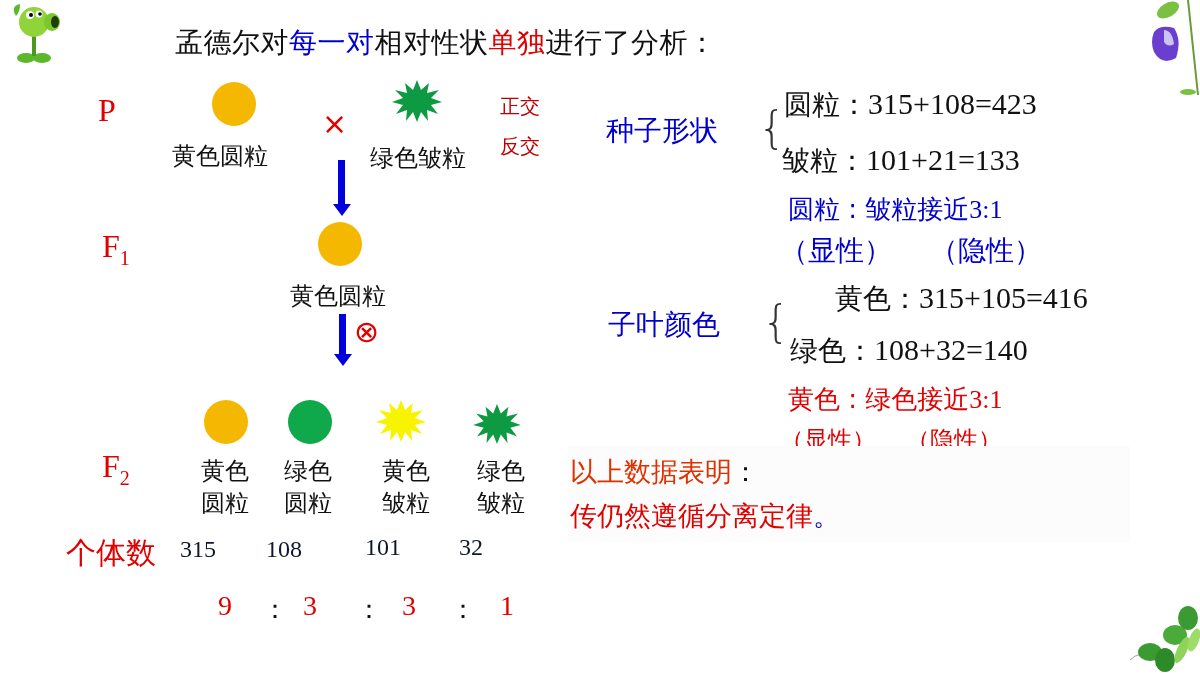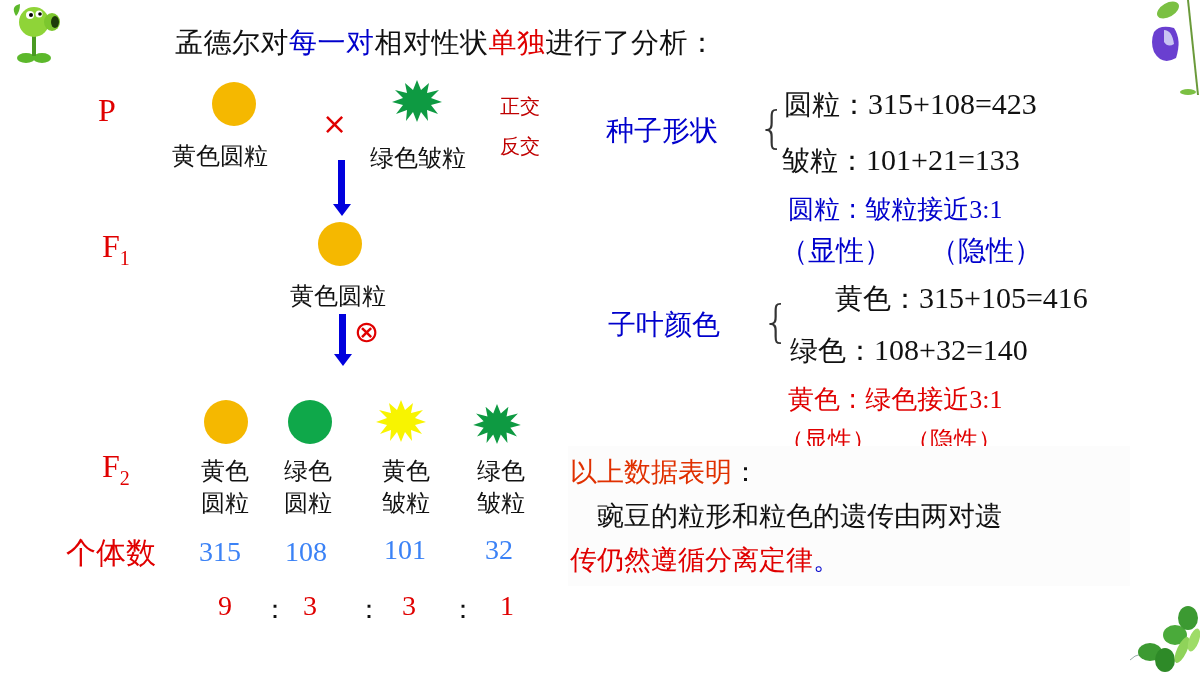--- a/index.html
+++ b/index.html
@@ -11,21 +11,21 @@
   .dred { color:#c00000; }
   .blue { color:#0000cc; }
   .title { left:175px; top:24px; font-size:28px; color:#111; white-space:nowrap; letter-spacing:0.5px; }
   .gen { font-size:32px; color:#e00000; }
   .gen sub { font-size:20px; vertical-align:-8px; }
   .pea-label { font-size:24px; color:#111; white-space:nowrap; }
   .ball { width:44px; height:44px; border-radius:50%; }
   .arrow-shaft { width:7px; background:#0000dd; }
   .arrow-head { width:0; height:0; border-left:9px solid transparent; border-right:9px solid transparent; border-top:12px solid #0000dd; }
   .f2col { width:80px; text-align:center; font-size:24px; color:#111; line-height:32px; }
-  .count { font-size:28px; color:#3b82f6; width:80px; text-align:center; }
+  .count { font-size:24px; color:#0f172a; width:80px; }
   .ratio { font-size:28px; color:#e00000; }
   .colon { font-size:26px; color:#111; }
   .brace { font-size:44px; color:#333; font-weight:200; }
   .stat-line { font-size:28px; color:#111; white-space:nowrap; }
   .stat-line .num { font-family:"Liberation Serif","DejaVu Serif",serif; font-size:30px; }
   .concl { font-size:26px; white-space:nowrap; }
   .domrec { font-size:24px; white-space:nowrap; }
   .summary { left:568px; top:446px; width:560px; background:#fcfcfc; padding:4px 0 4px 2px; }
   .summary .line { font-size:27px; line-height:44px; white-space:nowrap; color:#111; }
 </style>
@@ -177,17 +177,16 @@
 <div class="abs concl red" style="left:788px;top:382px;">
   <span>黄色</span><span> : </span><span>绿色接近</span><span class="serif">3:1</span>
 </div>
 <div class="abs domrec red" style="left:780px;top:424px;">（显性）</div>
 <div class="abs domrec red" style="left:906px;top:424px;">（隐性）</div>
 
 <div class="abs summary">
   <div class="line">
     <span style="color:#e03000;">以上数据表明</span><span>：</span>
   </div>
-  <div class="line">　豌豆的粒形和粒色的遗传由两对遗</div>
   <div class="line">
     <span class="red">传仍然遵循分离定律</span><span class="blue">。</span>
   </div>
 </div>
 
 </body></html>

